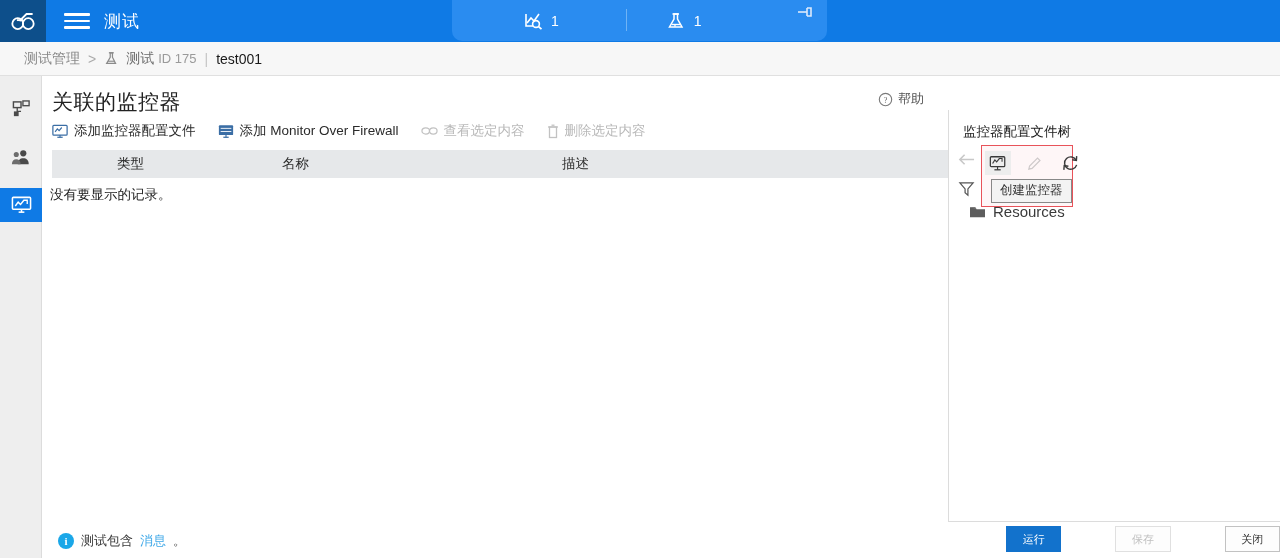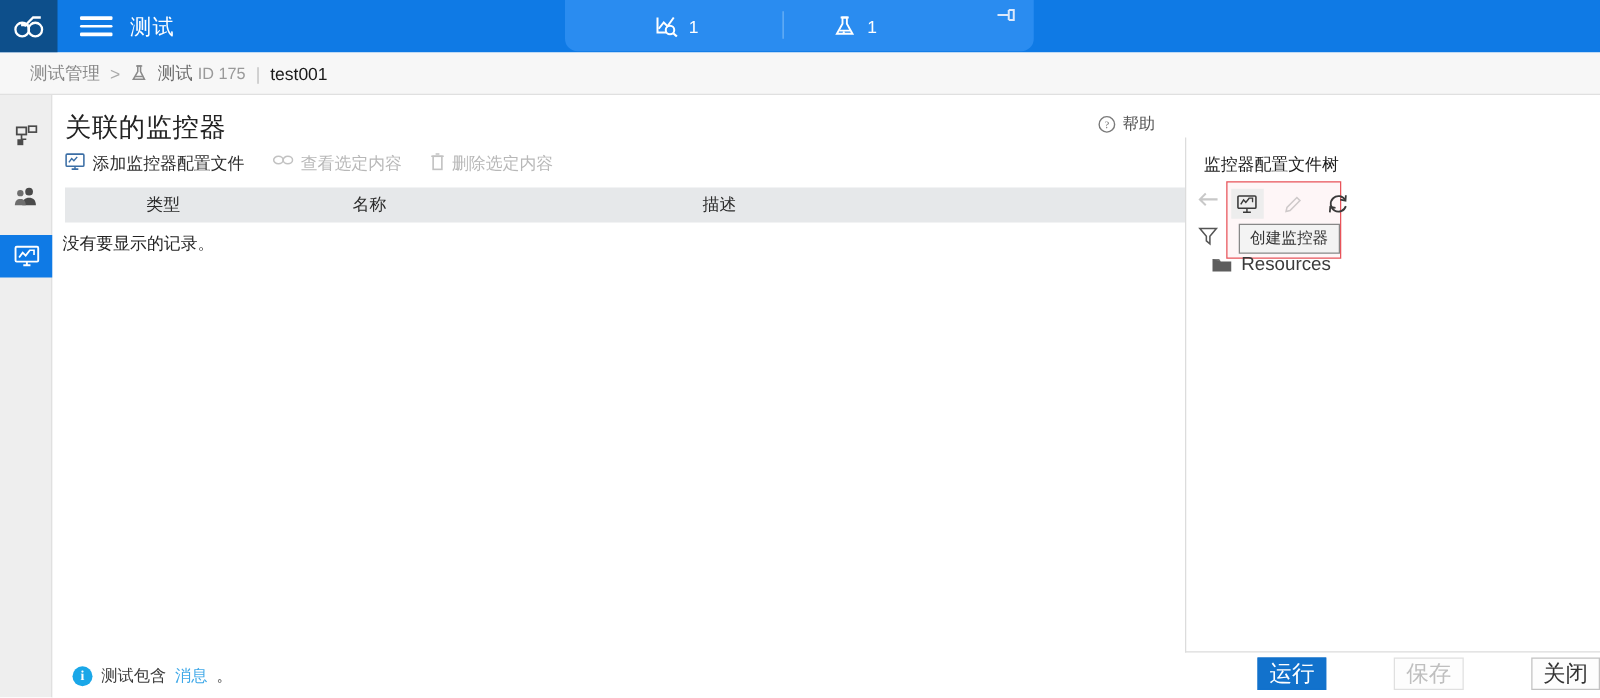--- a/index.html
+++ b/index.html
@@ -94,21 +94,21 @@
   }
   .page-title {
     position: absolute; left: 10px; top: 12px;
     font-size: 21px; color: #222; letter-spacing: 0.5px;
   }
   .action-row {
     position: absolute; left: 10px; top: 46px;
     display: flex; align-items: center; font-size: 13.5px;
   }
   .action {
-    display: flex; align-items: flex-start; gap: 6px;
+    display: flex; align-items: center; gap: 6px;
     color: #2b2b2b; margin-right: 22px; cursor: pointer; white-space: nowrap;
   }
   .action.disabled { color: #b8b8b8; cursor: default; }
   .grid-head {
     position: absolute; left: 10px; top: 74px;
     width: 896px; height: 28px;
     background: #e6e8ea; display: flex; align-items: center;
     font-size: 13.5px; color: #2b2b2b;
   }
   .gh-type { margin-left: 65px; width: 165px; }
@@ -183,21 +183,21 @@
     position: absolute; left: 20px; top: 52px;
     display: flex; align-items: center; gap: 7px;
     font-size: 15px; color: #3a3a3a; cursor: pointer;
   }
   .panel-footer {
     position: absolute; left: 948px; bottom: 4px;
     width: 332px; height: 30px;
     display: flex; align-items: center; gap: 10px; padding-left: 14px;
   }
   .btn {
-    width: 96px; height: 26px; font-size: 18px;
+    width: 96px; height: 26px; font-size: 11px;
     display: flex; align-items: center; justify-content: center;
     border: 1px solid #c2c2c2; background: #fdfdfd; color: #333;
     cursor: pointer; font-family: "Liberation Sans", sans-serif; margin-left: 44px;
   }
   .btn.primary { background: #1272cc; border-color: #1272cc; color: #fff; }
   .btn.disabled { color: #bfbfbf; border-color: #e0e0e0; background: #fdfdfd; cursor: default; }
 
   .watermark {
     position: absolute; right: 18px; bottom: 46px;
     font-size: 29px; color: #e4e6e8; white-space: nowrap;
@@ -314,20 +314,29 @@
 
     <div class="action-row">
       <div class="action">
         <svg width="16" height="15" viewBox="0 0 18 16">
           <rect x="1" y="1" width="16" height="11" rx="1" fill="none" stroke="#3b6ea5" stroke-width="1.4"></rect>
           <path d="M6 14.5 L12 14.5" stroke="#3b6ea5" stroke-width="1.4"></path>
           <path d="M9 12 L9 14.5" stroke="#3b6ea5" stroke-width="1.3"></path>
           <path d="M3.5 8.5 L6 5 L8 7 L11 3.5" fill="none" stroke="#3b6ea5" stroke-width="1.3"></path>
         </svg>
         <span>添加监控器配置文件</span>
+      </div>
+      <div class="action">
+        <svg width="16" height="15" viewBox="0 0 18 16">
+          <rect x="1" y="1" width="16" height="11" rx="1" fill="#3b6ea5"></rect>
+          <path d="M6 14.5 L12 14.5" stroke="#3b6ea5" stroke-width="1.4"></path>
+          <path d="M9 12 L9 14.5" stroke="#3b6ea5" stroke-width="1.3"></path>
+          <path d="M3 4.5 L15 4.5 M3 8 L15 8" stroke="#ffffff" stroke-width="1"></path>
+        </svg>
+        <span>添加 Monitor Over Firewall</span>
       </div>
       <div class="action disabled">
         <svg width="17" height="12" viewBox="0 0 18 12">
           <ellipse cx="5" cy="6" rx="4" ry="3.2" fill="none" stroke="#c2c2c2" stroke-width="1.3"></ellipse>
           <ellipse cx="13" cy="6" rx="4" ry="3.2" fill="none" stroke="#c2c2c2" stroke-width="1.3"></ellipse>
         </svg>
         <span>查看选定内容</span>
       </div>
       <div class="action disabled">
         <svg width="12" height="15" viewBox="0 0 12 15">

